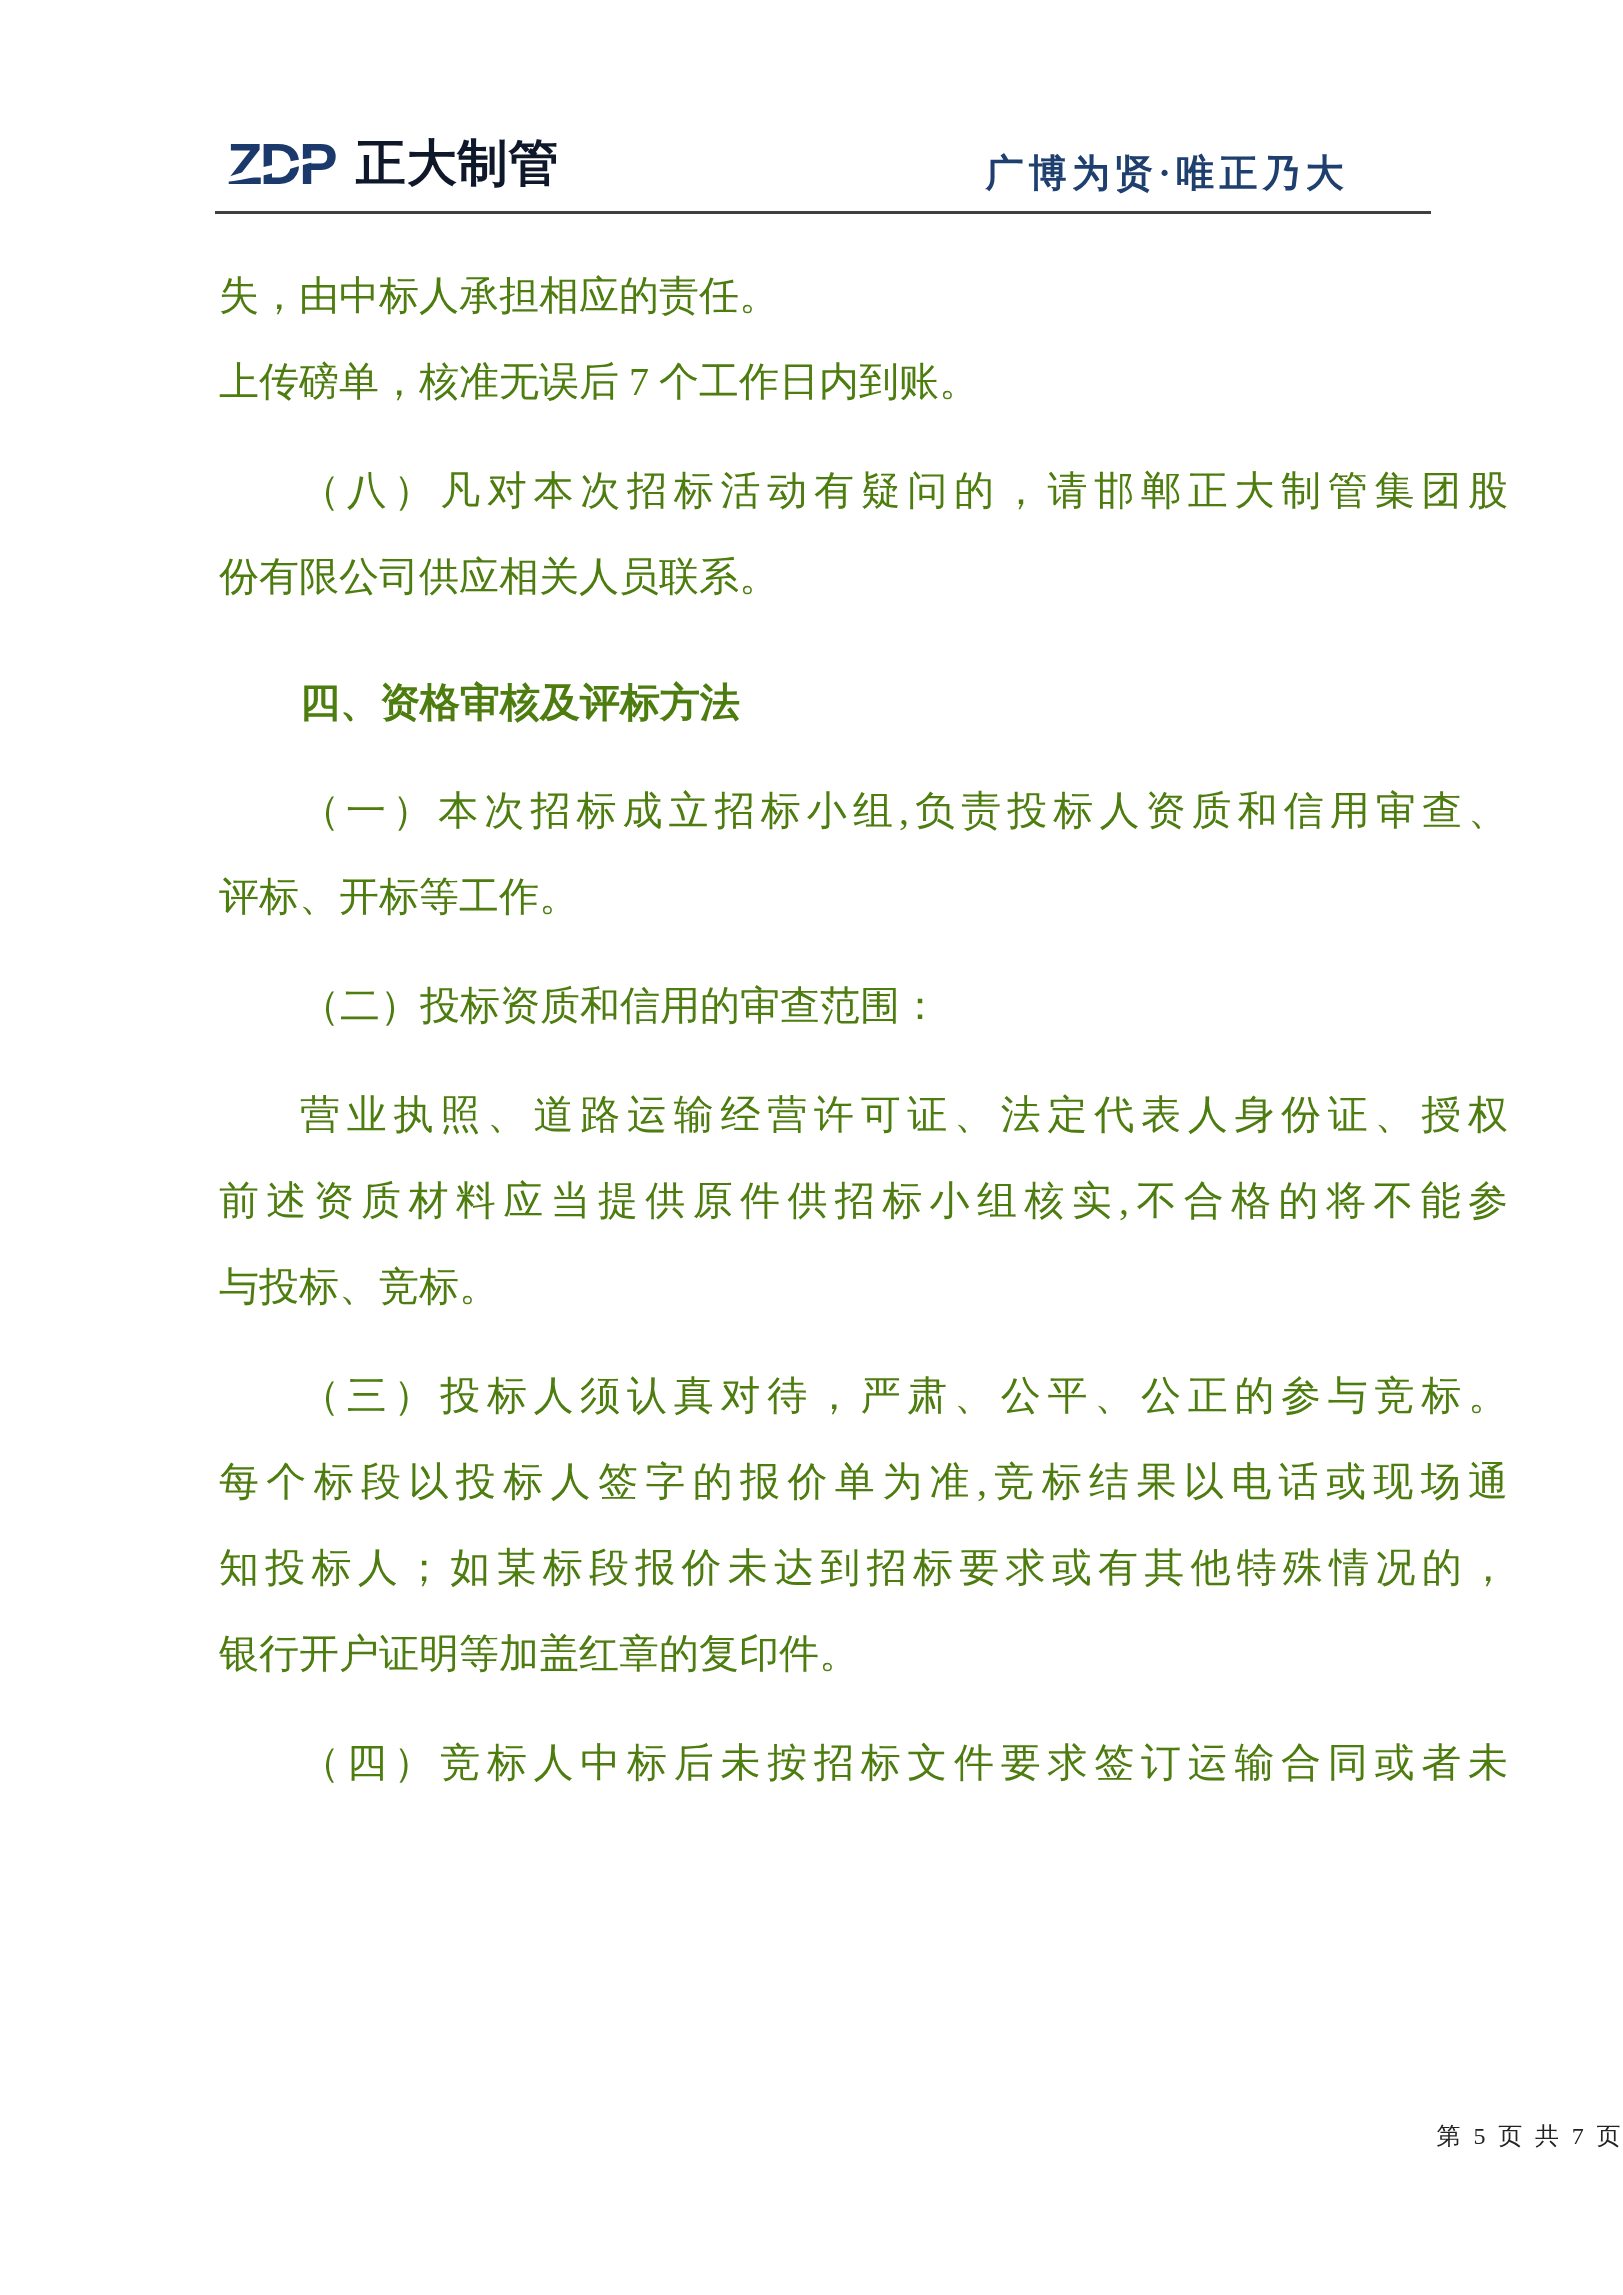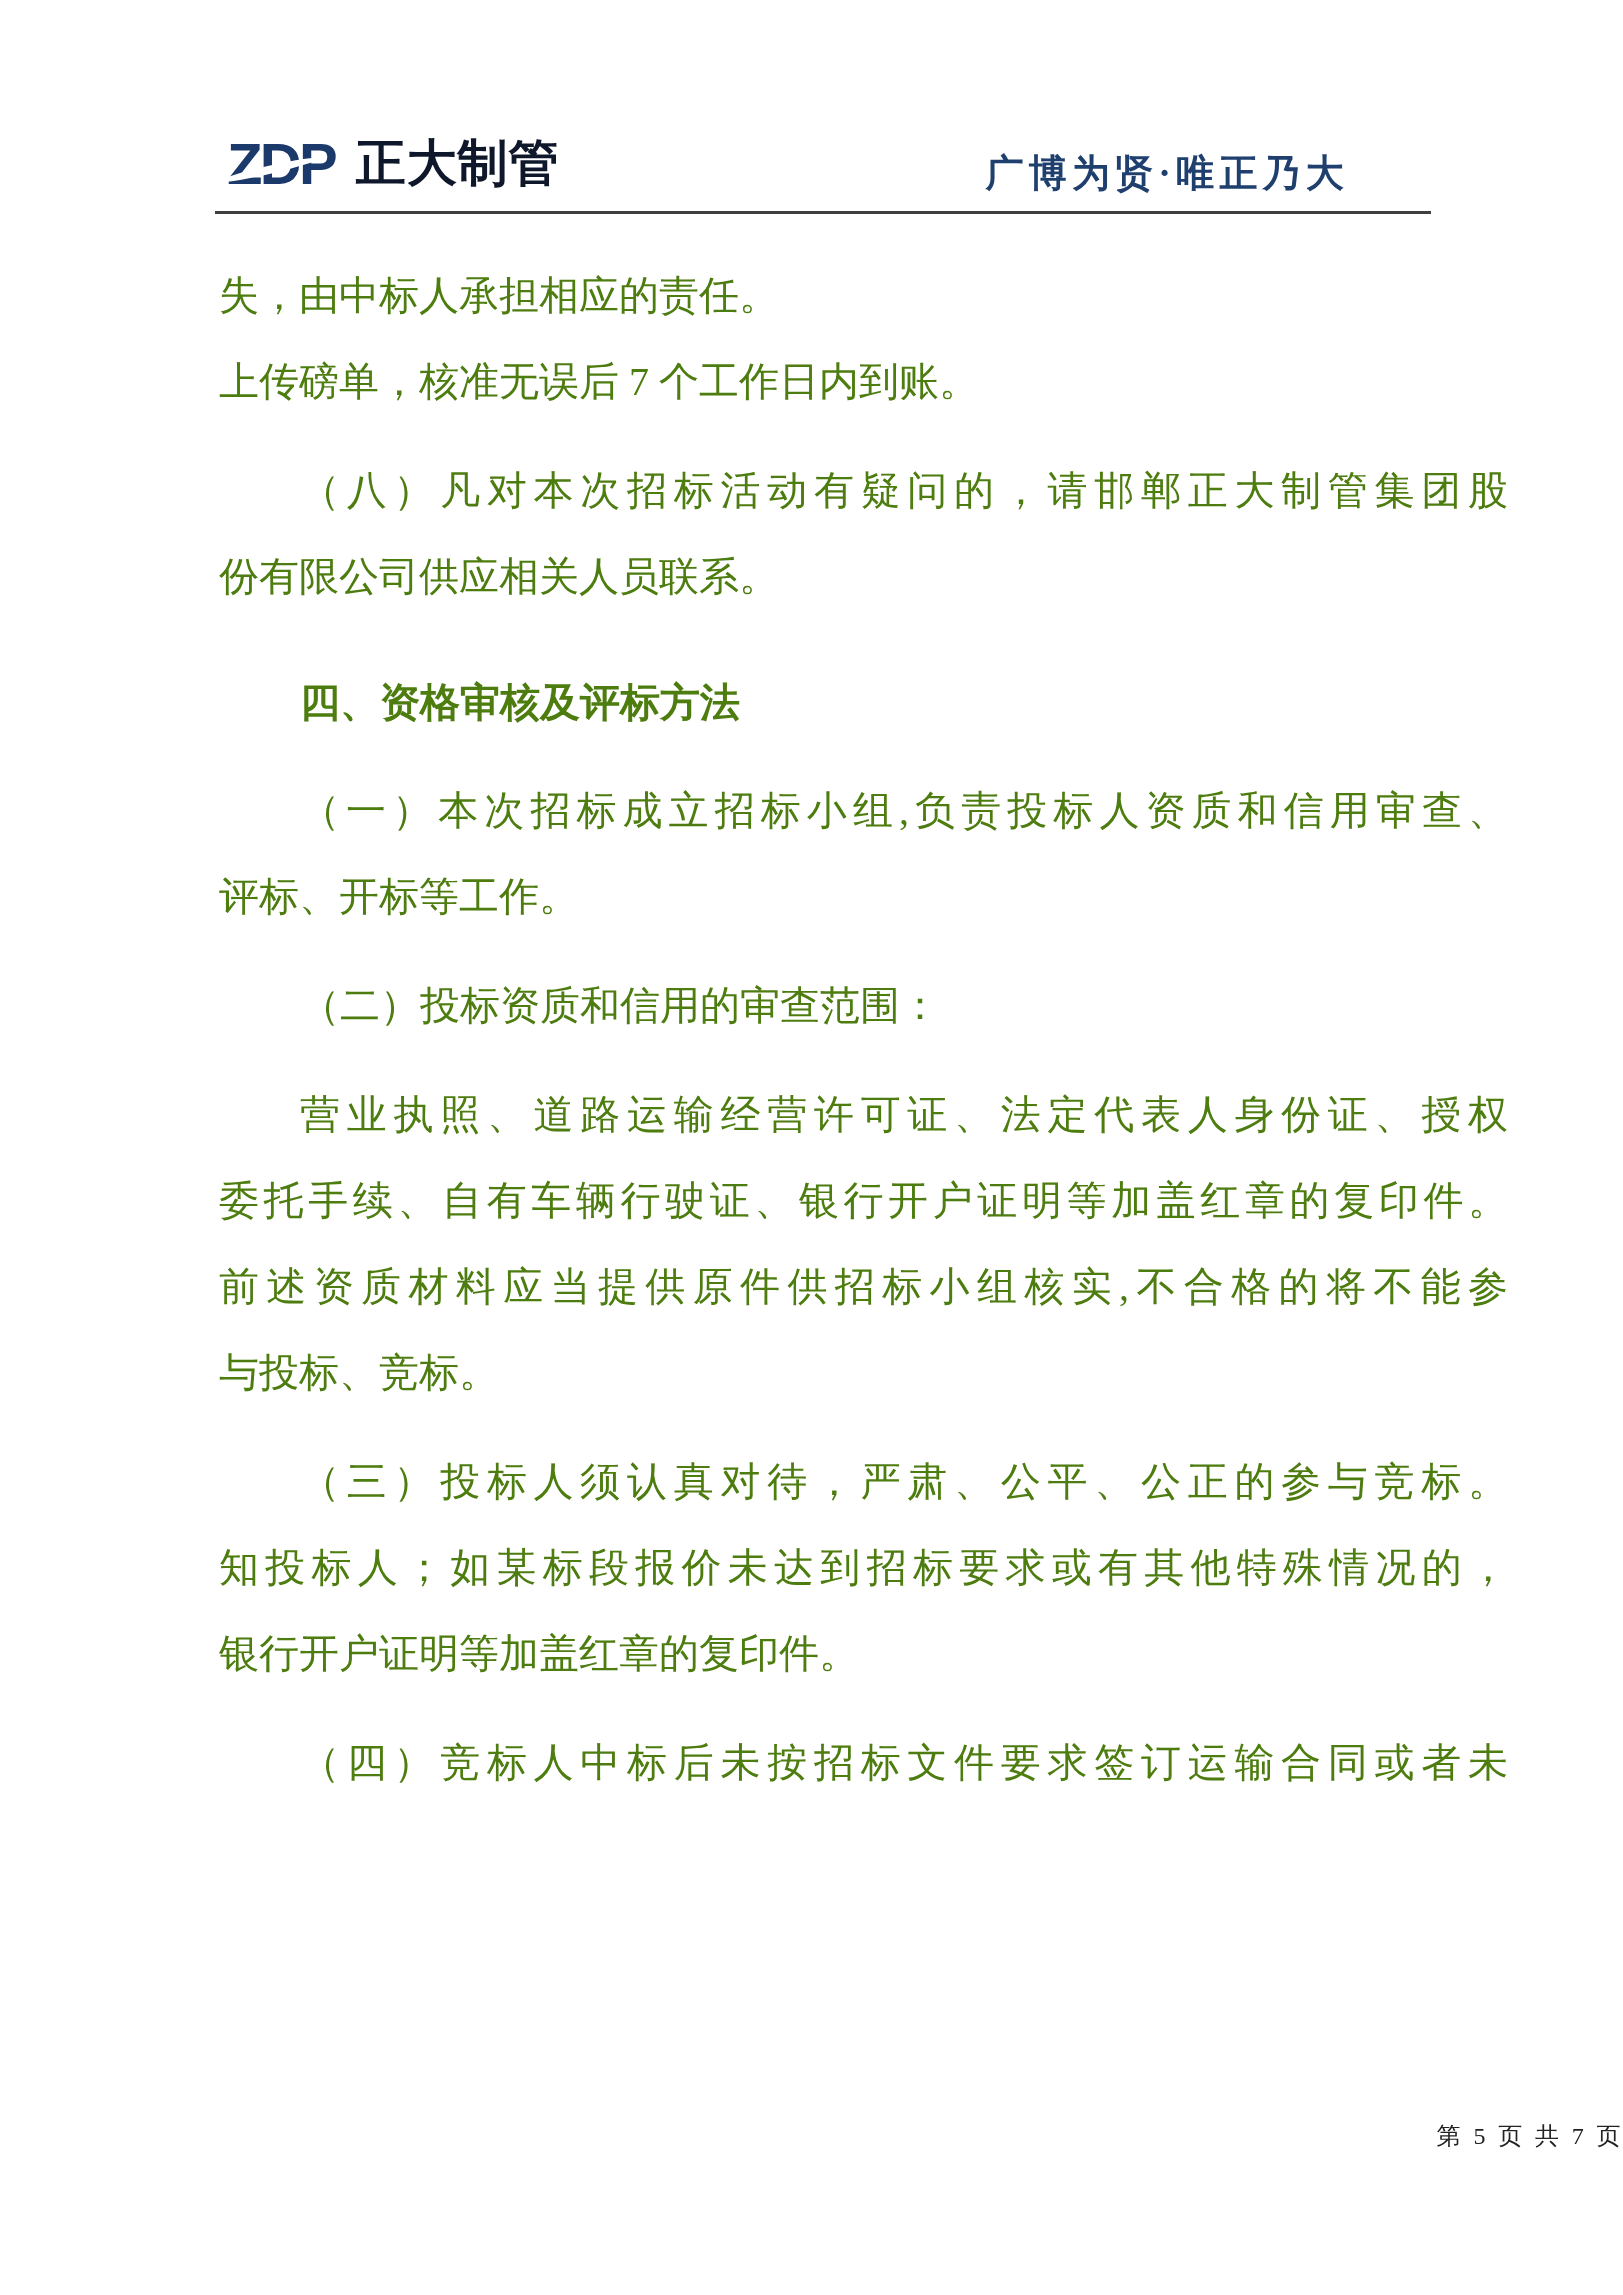--- a/index.html
+++ b/index.html
@@ -88,24 +88,24 @@
   <div class="doc-body">
     <div class="line">失，由中标人承担相应的责任。</div>
     <div class="line">上传磅单，核准无误后 7 个工作日内到账。</div>
     <div class="line p indent justify">（八）凡对本次招标活动有疑问的，请邯郸正大制管集团股</div>
     <div class="line">份有限公司供应相关人员联系。</div>
     <div class="line h indent bold">四、资格审核及评标方法</div>
     <div class="line p indent justify">（一）本次招标成立招标小组,负责投标人资质和信用审查、</div>
     <div class="line">评标、开标等工作。</div>
     <div class="line p indent">（二）投标资质和信用的审查范围：</div>
     <div class="line p indent justify">营业执照、道路运输经营许可证、法定代表人身份证、授权</div>
-    <div class="line justify">委托手续、自有车辆行驶证、银行开户证明等加盖红章的复印件。</div>
     <div class="line justify">前述资质材料应当提供原件供招标小组核实,不合格的将不能参</div>
     <div class="line">与投标、竞标。</div>
     <div class="line p indent justify">（三）投标人须认真对待，严肃、公平、公正的参与竞标。</div>
+    <div class="line justify">每个标段以投标人签字的报价单为准,竞标结果以电话或现场通</div>
     <div class="line justify">知投标人；如某标段报价未达到招标要求或有其他特殊情况的，</div>
     <div class="line">银行开户证明等加盖红章的复印件。</div>
     <div class="line p indent justify">（四）竞标人中标后未按招标文件要求签订运输合同或者未</div>
   </div>
 
   <div class="footer">
     <span>第 5 页 共 7 页</span>
   </div>
 
 </div>

